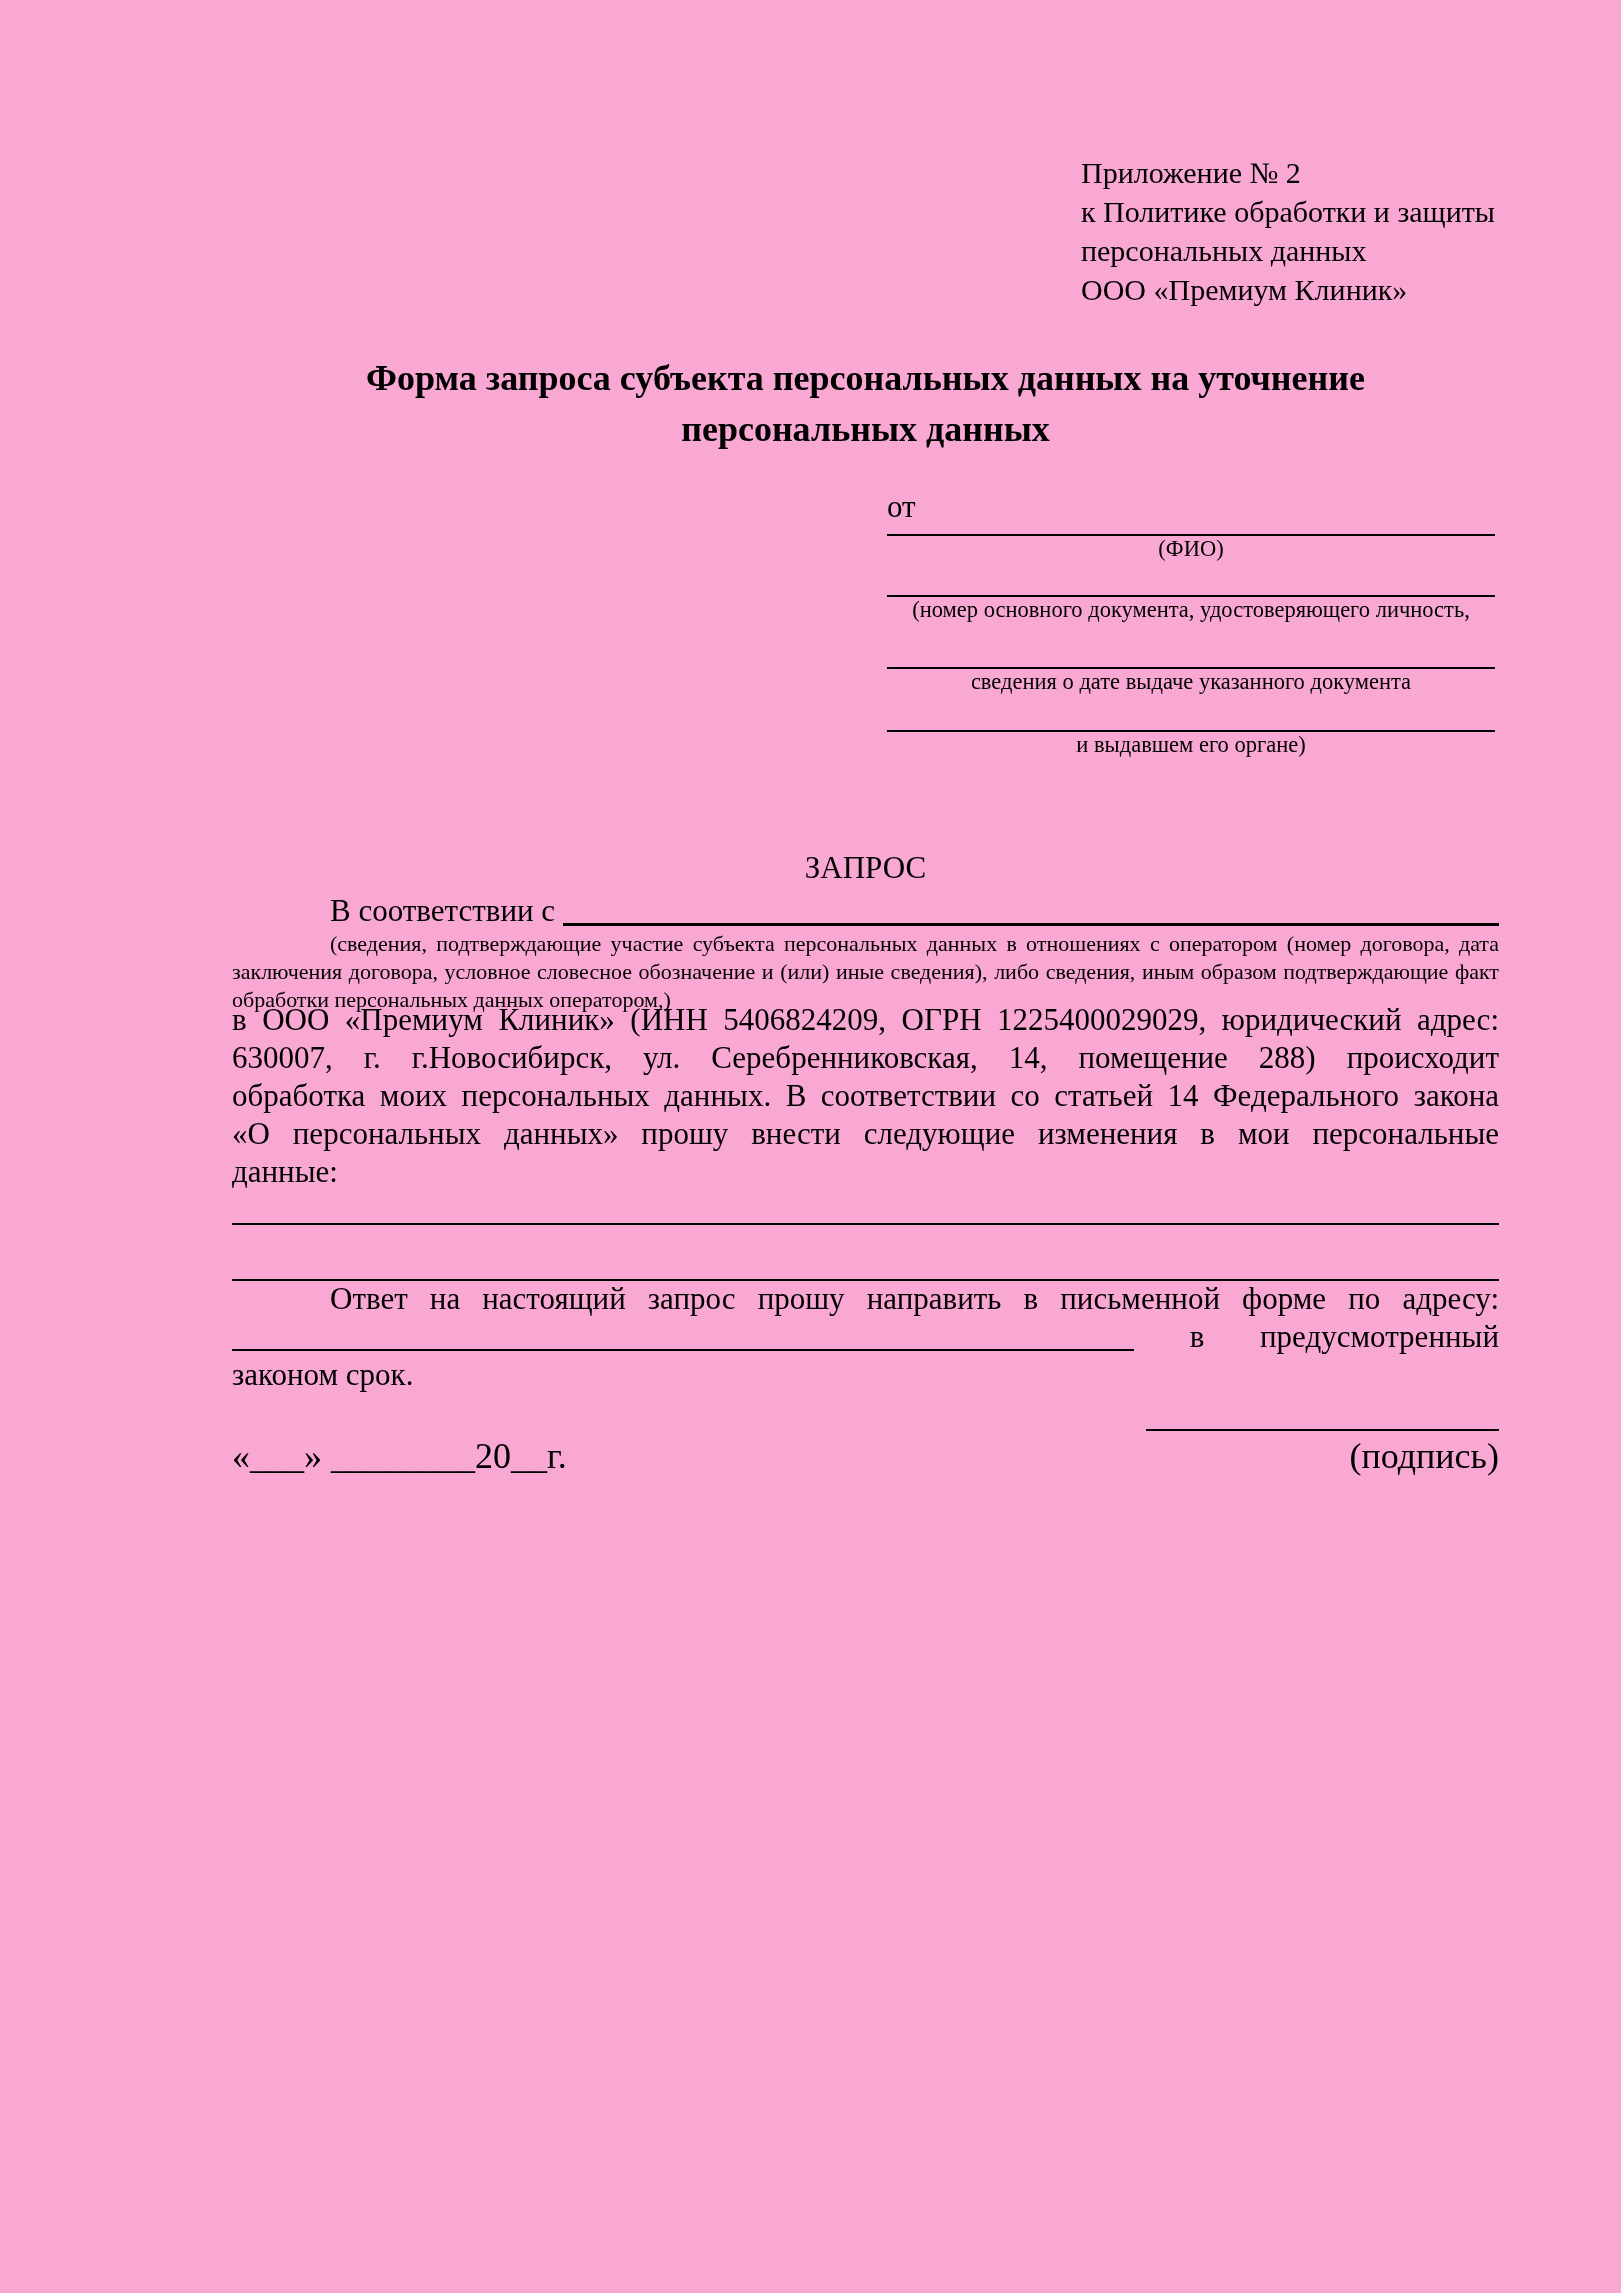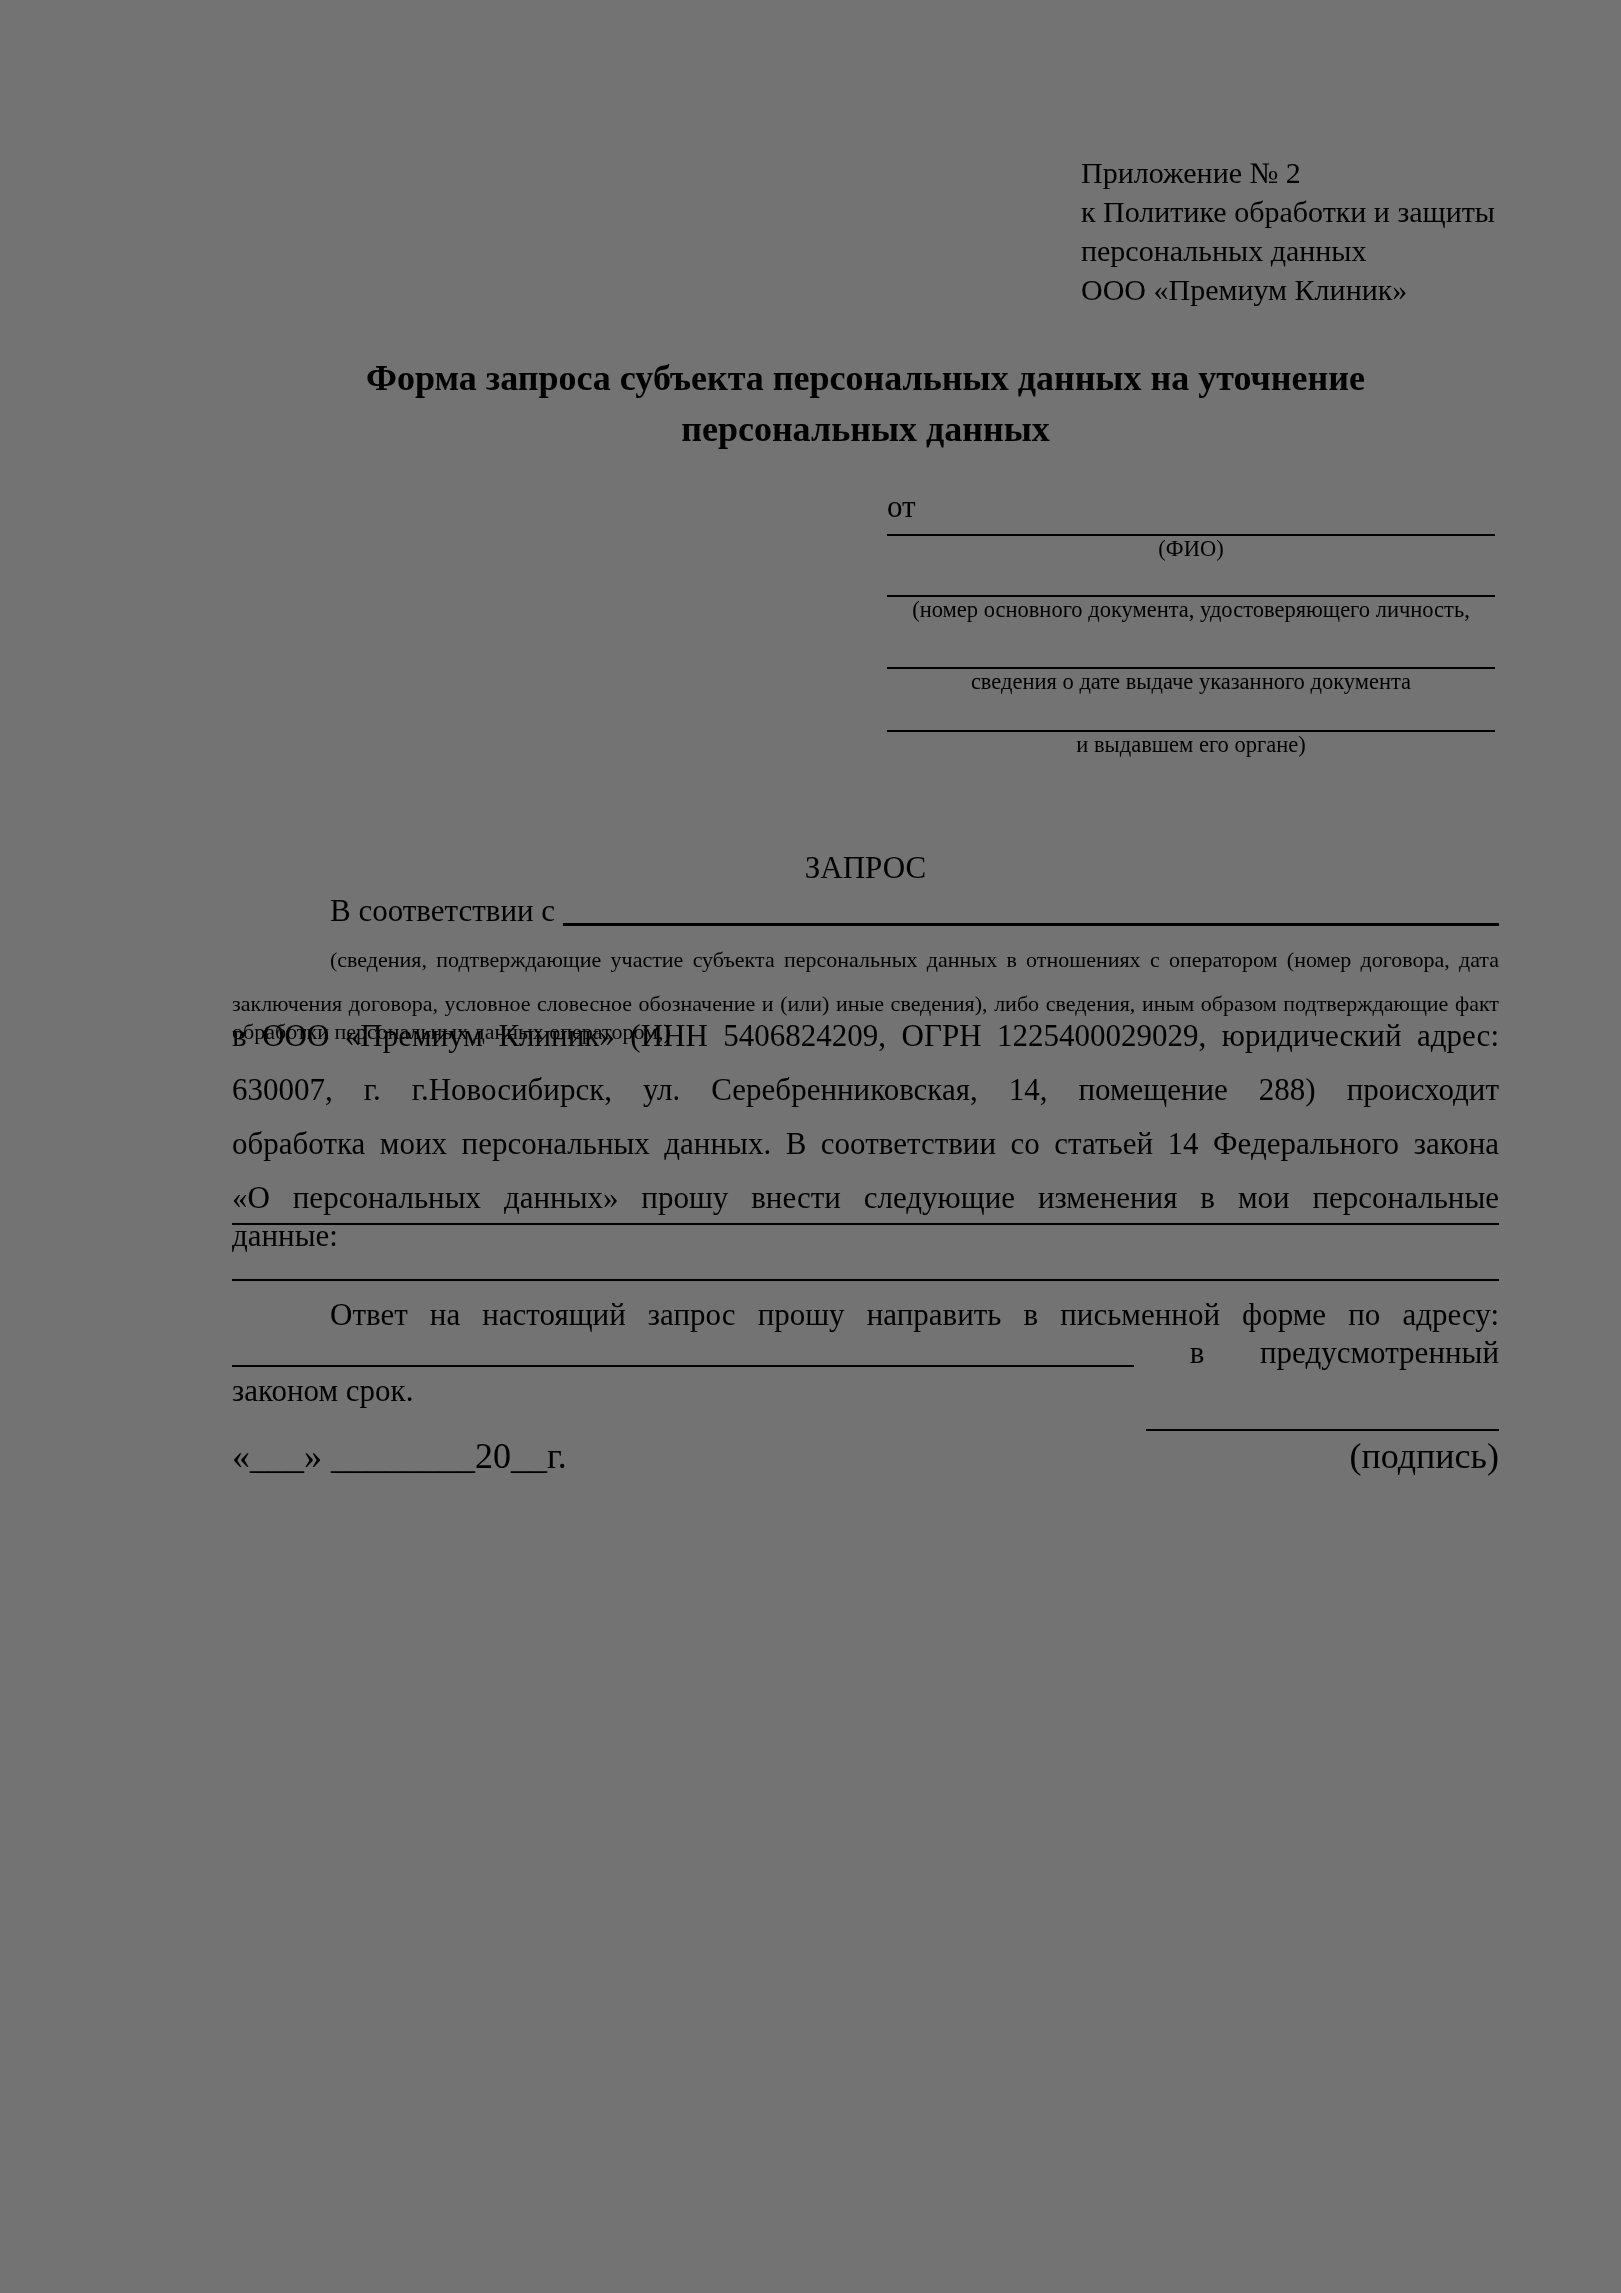--- a/index.html
+++ b/index.html
@@ -1,20 +1,20 @@
 <!DOCTYPE html>
 <html lang="ru"><head>
 <meta charset="utf-8">
 <style>
   html,body{margin:0;padding:0;background:#888;}
   .page{
     position:relative;
     width:1621px;height:2294px;
     margin:0 auto;
-    background:#737373;
+    background:#f9a8d4;
     color:#000000;
     font-family:"Liberation Serif","DejaVu Serif",serif;
     overflow:hidden;
   }
   .abs{position:absolute;}
 
   
   .appendix{left:1081px;top:153px;font-size:30px;line-height:39px;}
 
   
@@ -31,21 +31,21 @@
   .zapros{left:232px;top:847px;width:1267px;text-align:center;font-size:31px;line-height:41px;}
 
   
   .accordance{left:232px;top:890px;width:1267px;font-size:31px;line-height:41px;display:flex;}
   .acc-label{padding-left:98px;white-space:pre;}
   .acc-line{flex:1;border-bottom:3.9px solid #000;margin-bottom:4.9px;}
 
   
   .note{left:232px;top:930px;width:1267px;font-size:22px;line-height:28px;}
   .indent{text-indent:98px;}
-  .jline{text-align:justify;text-align-last:justify;margin-top:16px;}
+  .jline{text-align:justify;text-align-last:justify;}
 
   
   .bodypar{left:232px;top:1001px;width:1267px;font-size:31px;line-height:38px;}
 
   
   .blank{left:232px;width:1267px;height:0;border-bottom:2.9px solid #000;}
 
   
   .reply{left:232px;top:1280px;width:1267px;font-size:31px;line-height:38px;}
   .reply-row{display:flex;justify-content:space-between;height:38px;}

